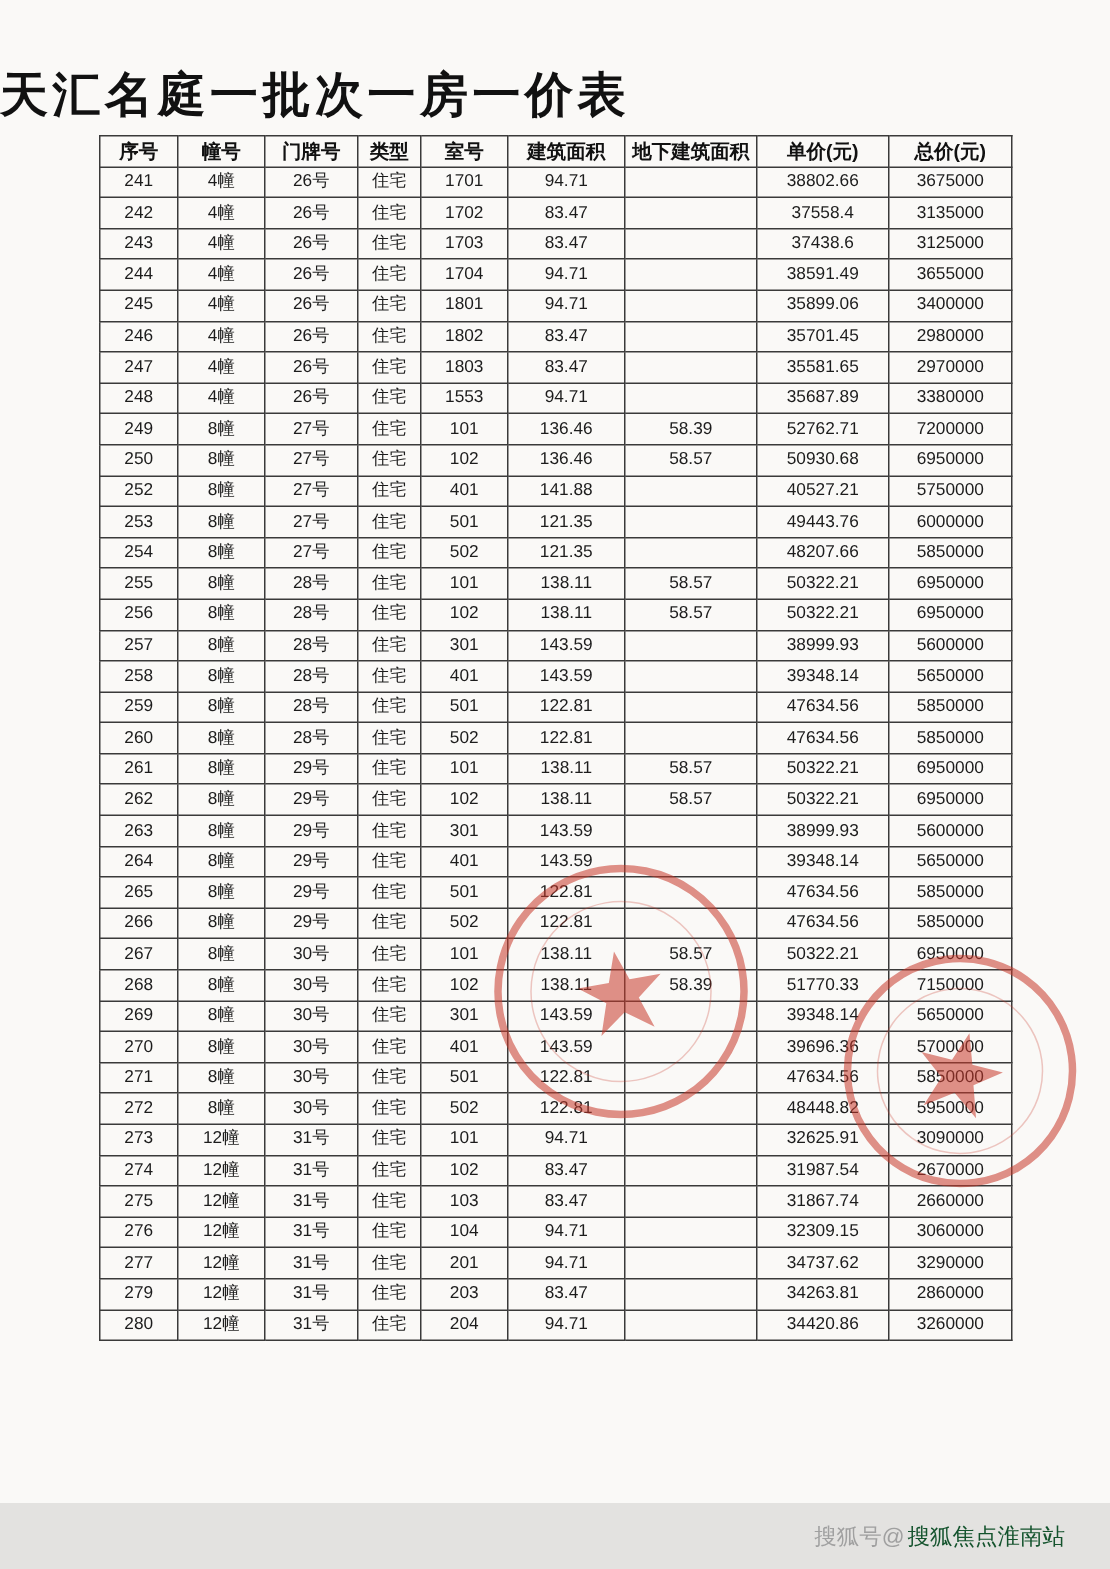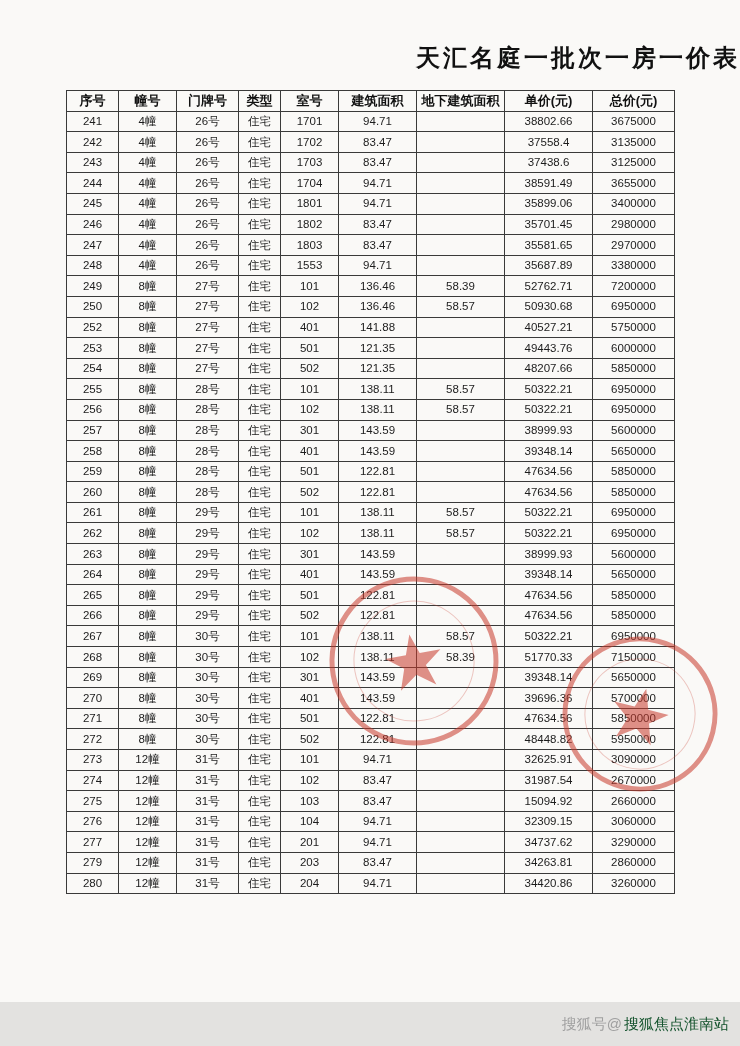--- a/index.html
+++ b/index.html
@@ -12,24 +12,24 @@
     position: relative;
     width: 740px;
     height: 1046px;
     background: #faf9f7;
     overflow: hidden;
     color: #1a1a1a;
   }
   .title {
     margin: 0;
     padding-top: 42px;
-    text-align: right;
+    text-align: left;
     font-family: "Liberation Serif", "DejaVu Serif", serif;
     font-weight: bold;
-    font-size: 24px;
+    font-size: 32px;
     letter-spacing: 3px;
     color: #111;
   }
   .table-wrap {
     position: absolute;
     left: 66px;
     top: 90px;
     width: 608px;
   }
   table.price-table {
@@ -77,21 +77,21 @@
   .footer-strip {
     position: absolute;
     left: 0;
     bottom: 0;
     width: 740px;
     height: 44px;
     background: #e3e2e0;
     display: flex;
     align-items: center;
     justify-content: flex-end;
-    padding-right: 11px;
+    padding-right: 30px;
     box-sizing: border-box;
     font-size: 15px;
   }
   .wm-label { color: #a0a0a0; margin-right: 2px; }
   .wm-text  { color: #14532d; }
 </style>
 </head>
 <body>
 
 <div class="page">
@@ -489,21 +489,21 @@
             <td>2670000</td>
           </tr>
           <tr>
             <td>275</td>
             <td>12幢</td>
             <td>31号</td>
             <td>住宅</td>
             <td>103</td>
             <td>83.47</td>
             <td></td>
-            <td>15094.92</td>
+            <td>31867.74</td>
             <td>2660000</td>
           </tr>
           <tr>
             <td>276</td>
             <td>12幢</td>
             <td>31号</td>
             <td>住宅</td>
             <td>104</td>
             <td>94.71</td>
             <td></td>

